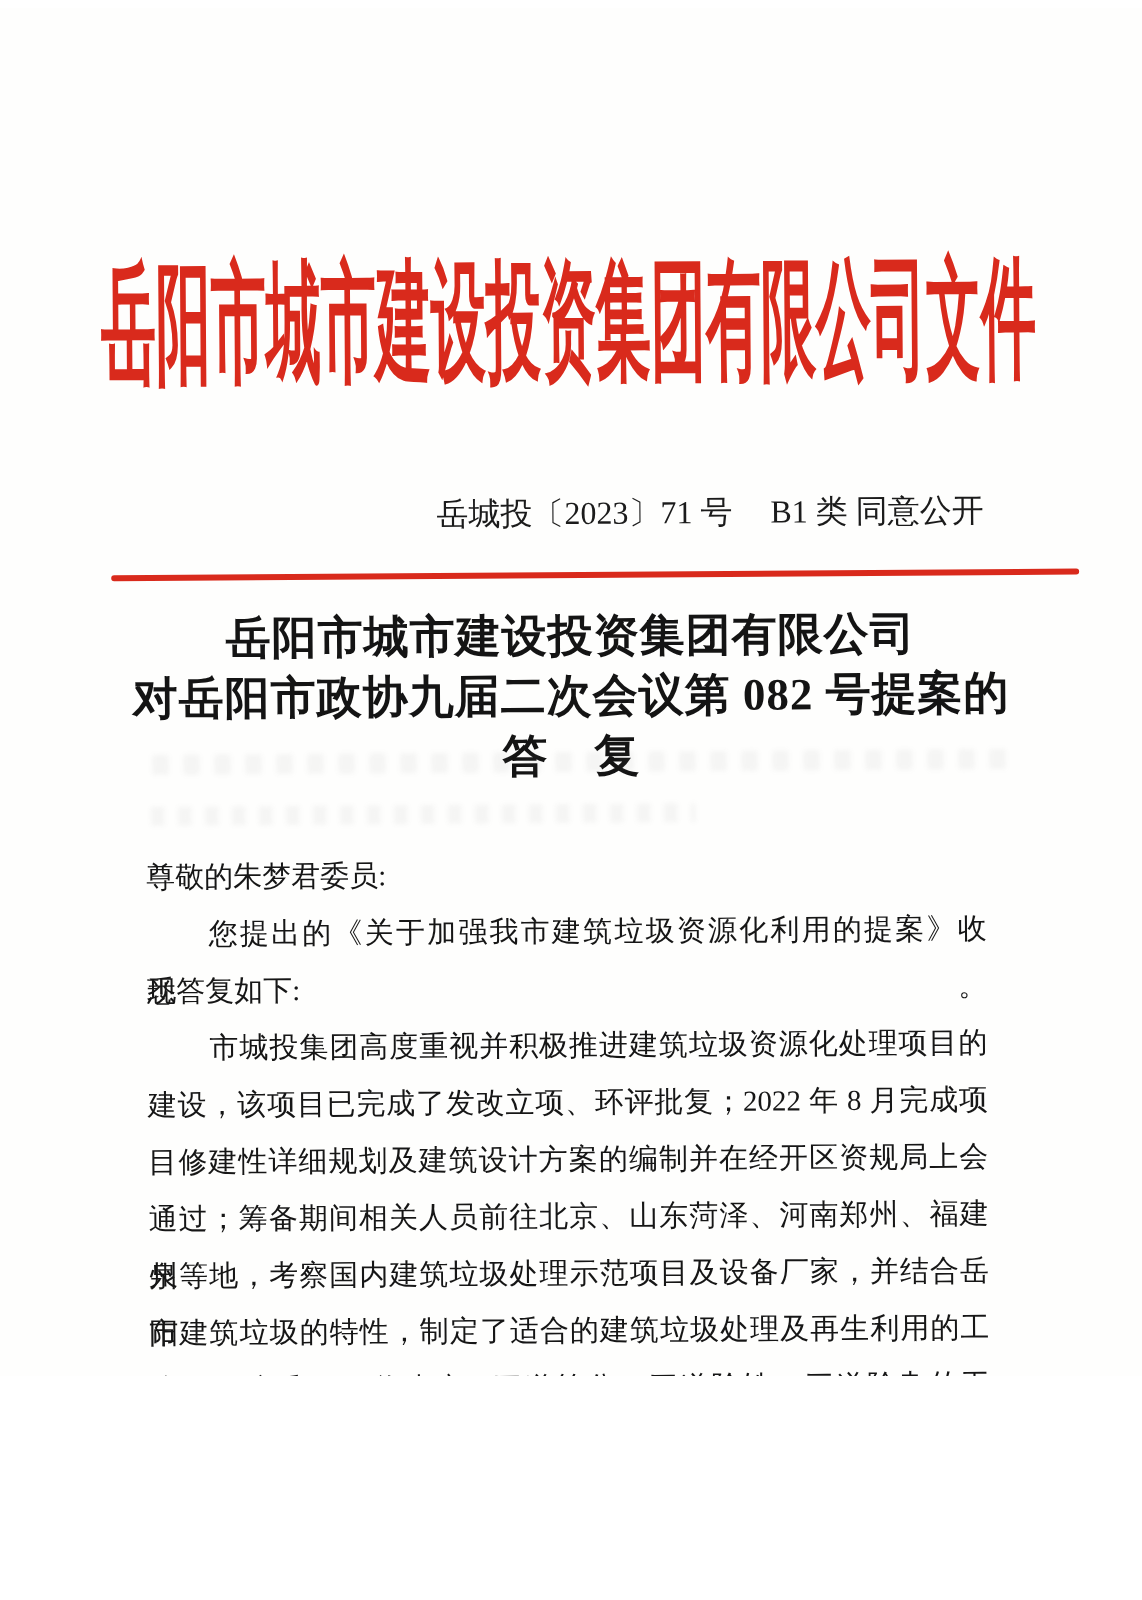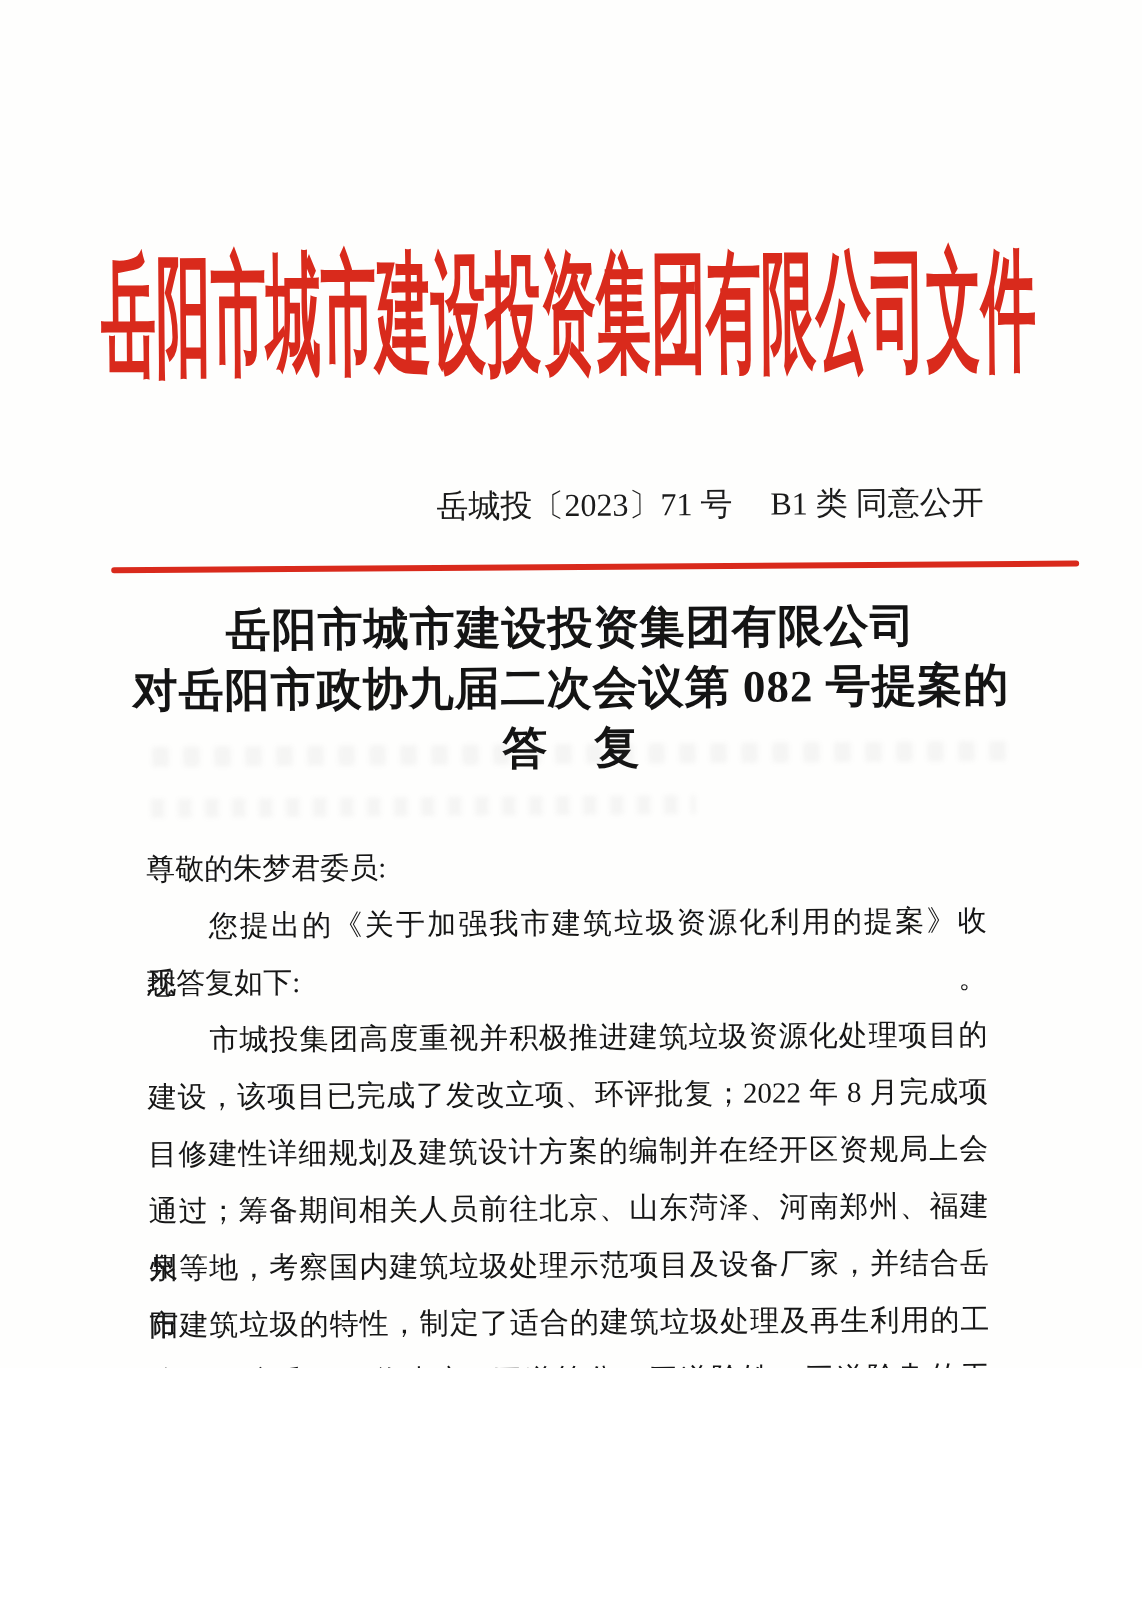--- a/index.html
+++ b/index.html
@@ -8,20 +8,21 @@
     background: #ffffff;
   }
   .page {
     position: relative;
     width: 1142px;
     height: 1368px;
     background: #fefefd;
     overflow: hidden;
     font-family: "Liberation Serif", "DejaVu Serif", serif;
     color: #1b1b1b;
+    margin-top: 8px;
   }
   
   .sheet {
     position: absolute;
     inset: 0;
     transform: rotate(-0.4deg);
     transform-origin: 50% 50%;
   }
 
   

